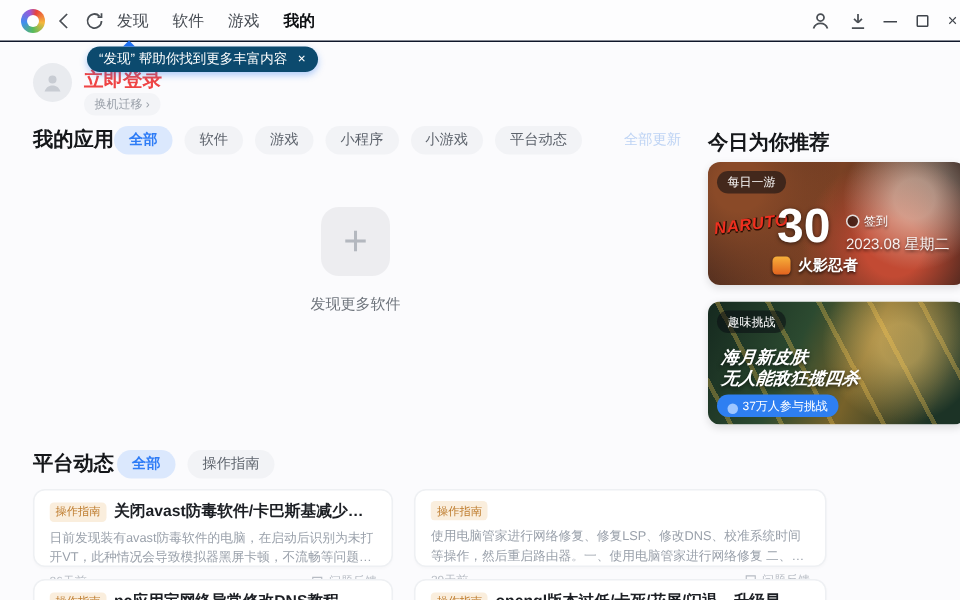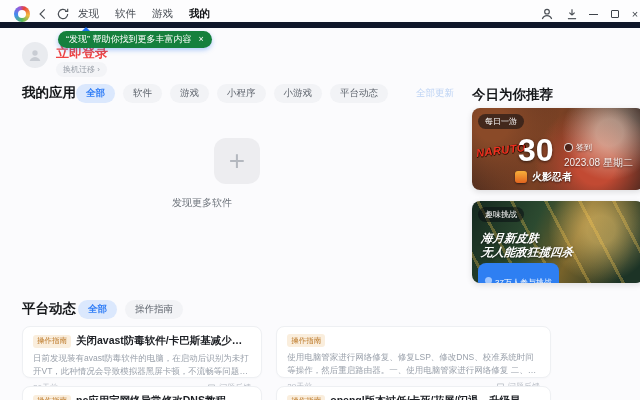--- a/index.html
+++ b/index.html
@@ -5,40 +5,40 @@
   * { margin:0; padding:0; box-sizing:border-box; }
   html,body { width:640px; height:400px; overflow:hidden; }
   body {
     font-family:"Liberation Sans","DejaVu Sans",sans-serif;
     background:#fbfbfd; color:#1c1f23; position:relative;
   }
   .abs { position:absolute; }
 
   
   .topbar { position:absolute; top:0; left:0; width:640px; height:28px;
-            background:#fdfdfe; border-bottom:6px solid #0f172a; }
+            background:#fdfdfe; border-bottom:1px solid #0f172a; }
   .logo { position:absolute; left:14px; top:6px; width:16px; height:16px; border-radius:50%;
           background:conic-gradient(from 20deg,#e8413c,#f6b73c 80deg,#57bb5b 160deg,#3f8ef0 240deg,#9b59d8 320deg,#e8413c); }
   .logo::after { content:""; position:absolute; inset:4px; background:#fdfdfe; border-radius:50%; }
   .tb-icon { position:absolute; top:7px; width:14px; height:14px; cursor:pointer; }
   .nav { position:absolute; left:78px; top:0; height:28px; display:flex; align-items:center; gap:16px; }
   .nav-item { font-size:10.5px; color:#474c53; cursor:pointer; }
   .nav-item.active { font-weight:bold; color:#0e1013; }
   .search { position:absolute; left:440px; top:5px; width:90px; height:18px; border-radius:9px;
             background:#f0f1f4; display:flex; align-items:center; padding:0 6px; gap:4px; }
   .search input { border:none; outline:none; background:transparent; width:64px;
                   font-size:9.5px; color:#5a6068; font-family:inherit; }
   .search input::placeholder { color:#a6acb5; }
   .winbtn { position:absolute; top:0; width:18px; height:28px; display:flex; align-items:center;
             justify-content:center; color:#3f444b; font-size:11px; cursor:pointer; }
   .min-glyph { width:9px; height:1px; background:#3f444b; display:block; }
   .max-glyph { width:8px; height:8px; border:1px solid #3f444b; border-radius:1px; display:block; }
 
   
-  .tooltip { position:absolute; left:58px; top:31px; height:17px; background:#15803d; color:#fff;
+  .tooltip { position:absolute; left:58px; top:31px; height:17px; background:#0c4a6e; color:#fff;
              border-radius:9px; display:flex; align-items:center; gap:7px; padding:0 8px;
              font-size:9px; box-shadow:0 2px 5px rgba(29,111,242,.35); z-index:5; }
   .tooltip::before { content:""; position:absolute; left:24px; top:-4px;
              border-left:4px solid transparent; border-right:4px solid transparent;
              border-bottom:4px solid #1d6ff2; }
   .tooltip .tt-close { font-size:9px; cursor:pointer; line-height:1; }
 
   
   .avatar { position:absolute; left:22px; top:42px; width:26px; height:26px; border-radius:50%;
             background:#e9ebef; display:flex; align-items:center; justify-content:center; }
@@ -50,21 +50,21 @@
   .sec-title { font-size:13.5px; font-weight:bold; color:#15171a;text-align:center; }
   .pill-row { display:flex; gap:8px; align-items:center; }
   .pill { font-size:9.5px; padding:3px 10px; border-radius:10px; background:#f2f3f6; color:#5d636c; cursor:pointer; white-space:nowrap; }
   .pill.active { background:#dbe8fd; color:#2e7cf6; font-weight:bold; }
   .link-light { font-size:9.5px; color:#bdd3f4; cursor:pointer; }
 
   
   .plus-card { position:absolute; left:214px; top:138px; width:46px; height:46px; border-radius:12px;
                background:#ededf0; display:flex; align-items:center; justify-content:center;
                color:#b4b8bf; font-size:28px; font-weight:300; cursor:pointer; }
-  .plus-label { position:absolute; left:172px; top:196px; width:130px; text-align:left;
+  .plus-label { position:absolute; left:172px; top:196px; width:130px; text-align:center;
                 font-size:10px; color:#6e747c; }
 
   
   .news-grid { position:absolute; left:22px; top:326px; width:434px;
                display:grid; grid-template-columns:1fr 1fr; gap:8px 14px; }
   .ncard { background:#fff; border:1px solid #eef0f3; border-radius:8px; padding:7px 10px;
            height:52px; box-shadow:0 1px 2px rgba(0,0,0,.02); cursor:pointer; }
   .ncard .head { display:flex; align-items:center; gap:5px; overflow:hidden; }
   .badge-guide { flex:none; font-size:7.5px; background:#faeedd; color:#bd7a2a; padding:1.5px 4px; border-radius:3px; }
   .ncard .title { font-size:10.5px; font-weight:bold; color:#1c1f24; white-space:nowrap;
@@ -102,21 +102,21 @@
   .date-line { position:absolute; left:92px; top:48px; font-size:10px; color:rgba(255,255,255,.92);
                text-shadow:0 1px 2px rgba(0,0,0,.6); }
   .game-row { position:absolute; left:8px; top:62px; display:flex; align-items:center; gap:5px;padding-left:35px; }
   .flame-ic { width:12px; height:12px; border-radius:3px; background:linear-gradient(180deg,#f7b03a,#e2641f);
               box-shadow:0 1px 2px rgba(0,0,0,.5); }
   .game-name { color:#fff; font-size:10px; font-weight:bold; text-shadow:0 1px 2px rgba(0,0,0,.7); }
   .skin-line { position:absolute; left:9px; color:#fff; font-size:11.5px; font-weight:800; font-style:italic;
                transform:skewX(-6deg); text-shadow:0 1px 3px rgba(0,0,0,.65); white-space:nowrap; }
   .sl1 { top:30px; } .sl2 { top:44px; }
   .stat-pill { position:absolute; left:6px; top:62px; background:#2e7ff2; border-radius:8px;
-               padding:14px 7px; display:flex; align-items:flex-start; gap:3px; color:#fff; font-size:8px; }
+               padding:2px 7px; display:flex; align-items:flex-end; gap:3px; color:#fff; font-size:8px; }
   .stat-dot { width:7px; height:7px; border-radius:50%; background:#9ec6ff; }
 </style>
 </head>
 <body>
 
 <div class="topbar">
   <div class="logo"></div>
 
   <svg class="tb-icon" style="left:36px" viewBox="0 0 24 24">
     <path d="M15 4l-8 8 8 8" fill="none" stroke="#4a4f55" stroke-width="2"></path>

